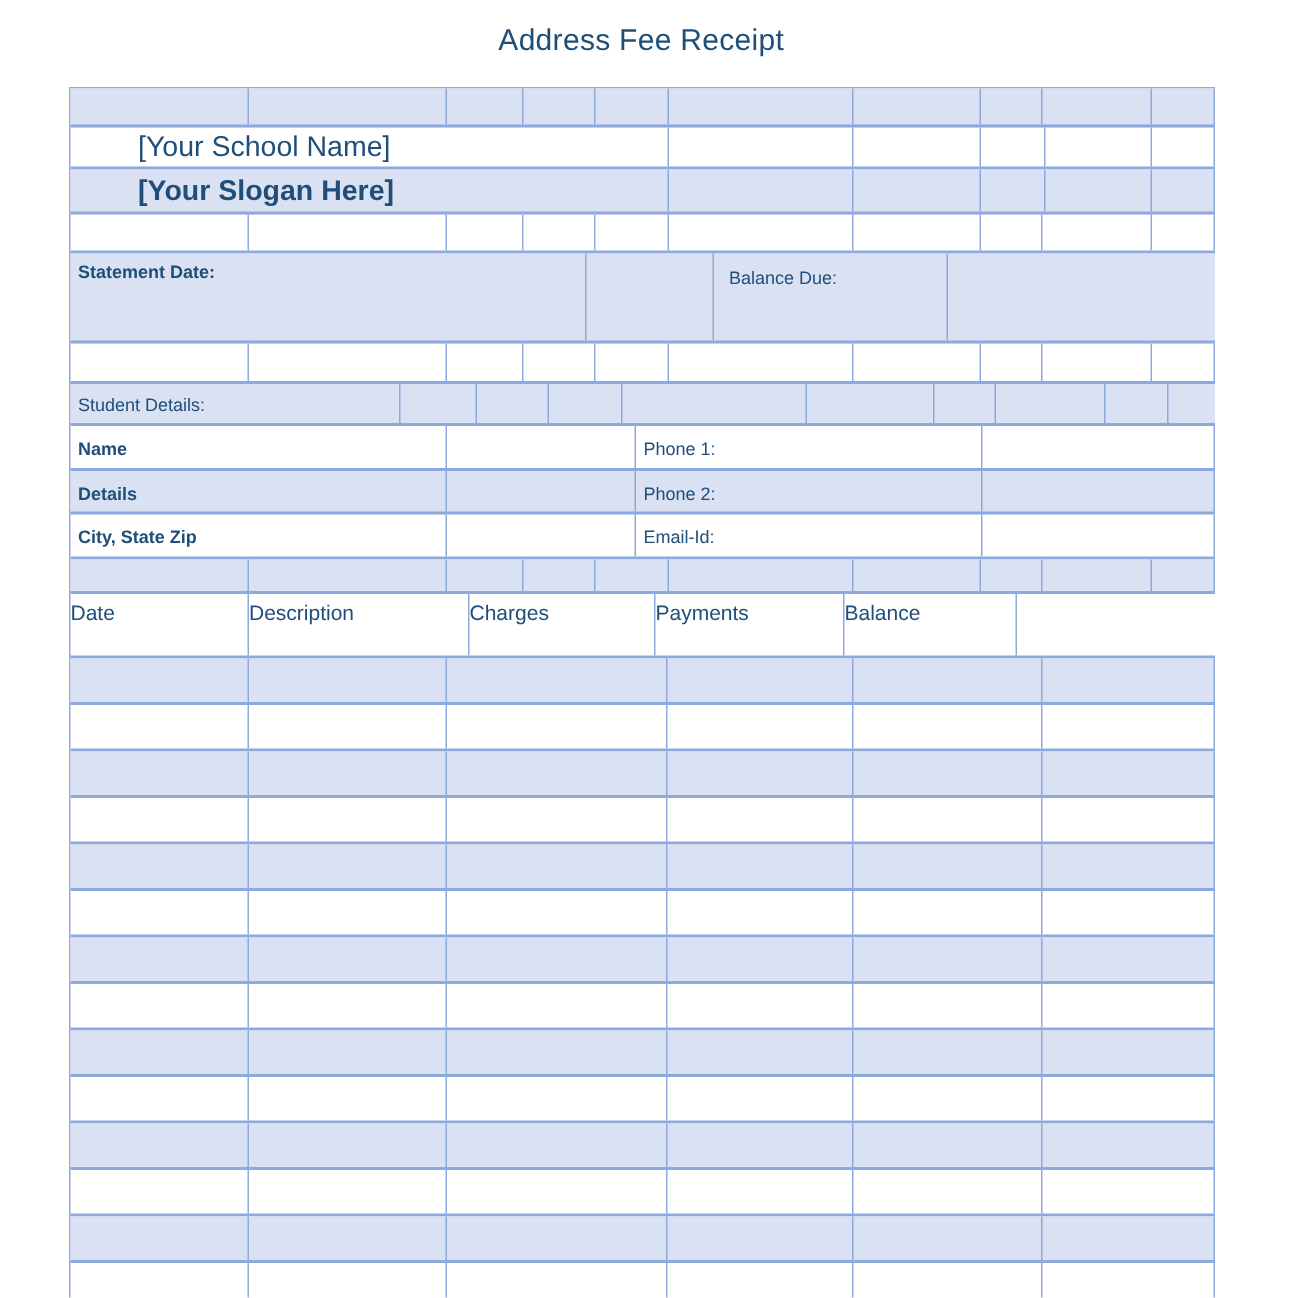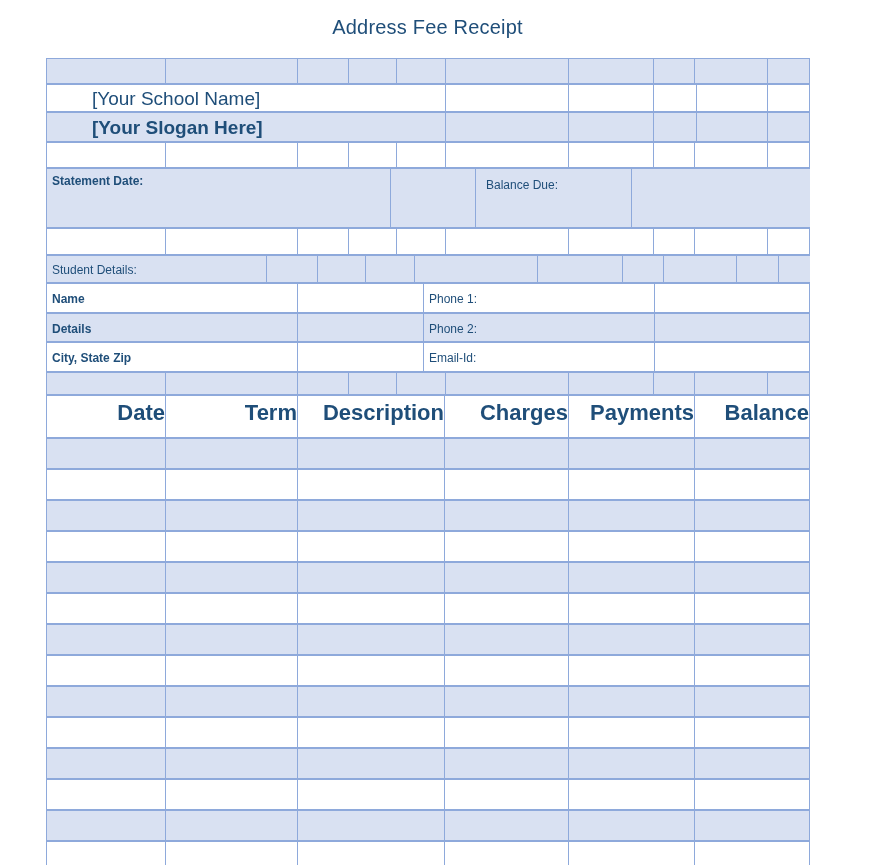--- a/index.html
+++ b/index.html
@@ -20,21 +20,21 @@
     border-right:1px solid #8EA9DB;box-sizing:border-box;overflow:hidden;
     flex:0 0 auto;
   }
   .blue{background:#D9E1F2;}
   .lbl{font-size:12px;padding:2px 0 0 5px;white-space:nowrap;}
   .big{font-size:19px;margin-left:40px;}
   .b{font-weight:bold;}
   .vc{display:flex;align-items:center;}
   .top{padding-top:3px;}
   .wrap span{display:block;max-width:92px;white-space:normal;line-height:22px;}
-  .hcell{font-size:22px;font-weight:bold;text-align:right;padding-top:4px;}
+  .hcell{font-size:14px;font-weight:normal;text-align:left;padding-top:4px;}
   
   .h-band{height:26px;}  .h-school{height:28px;} .h-slogan{height:30px;}
   .h-sp1{height:26px;}   .h-stmt{height:60px;}   .h-sp2{height:27px;}
   .h-stud{height:28px;}  .h-name{height:30px;}   .h-addr{height:29px;}
   .h-city{height:30px;}  .h-sp3{height:23px;}    .h-head{height:43px;}
   .h-data{height:31px;}
 </style>
 </head>
 <body>
 
@@ -171,21 +171,20 @@
         <div class="cell" style="width: 49px;"></div>
         <div class="cell" style="width: 123px;"></div>
         <div class="cell" style="width: 85px;"></div>
         <div class="cell" style="width: 41px;"></div>
         <div class="cell" style="width: 73px;"></div>
         <div class="cell" style="width: 42px;"></div>
       </div>
 
     <div class="row h-head">
       <div class="cell hcell" style="width:119px">Date</div>
-      <div class="cell hcell" style="width:132px">Term</div>
       <div class="cell hcell" style="width:147px">Description</div>
       <div class="cell hcell" style="width:124px">Charges</div>
       <div class="cell hcell" style="width:126px">Payments</div>
       <div class="cell hcell" style="width:115px">Balance</div>
     </div>
 
     <div id="fee-rows">
         <div class="row h-data blue">
           <div class="cell" style="width: 119px;"></div>
           <div class="cell" style="width: 132px;"></div>

